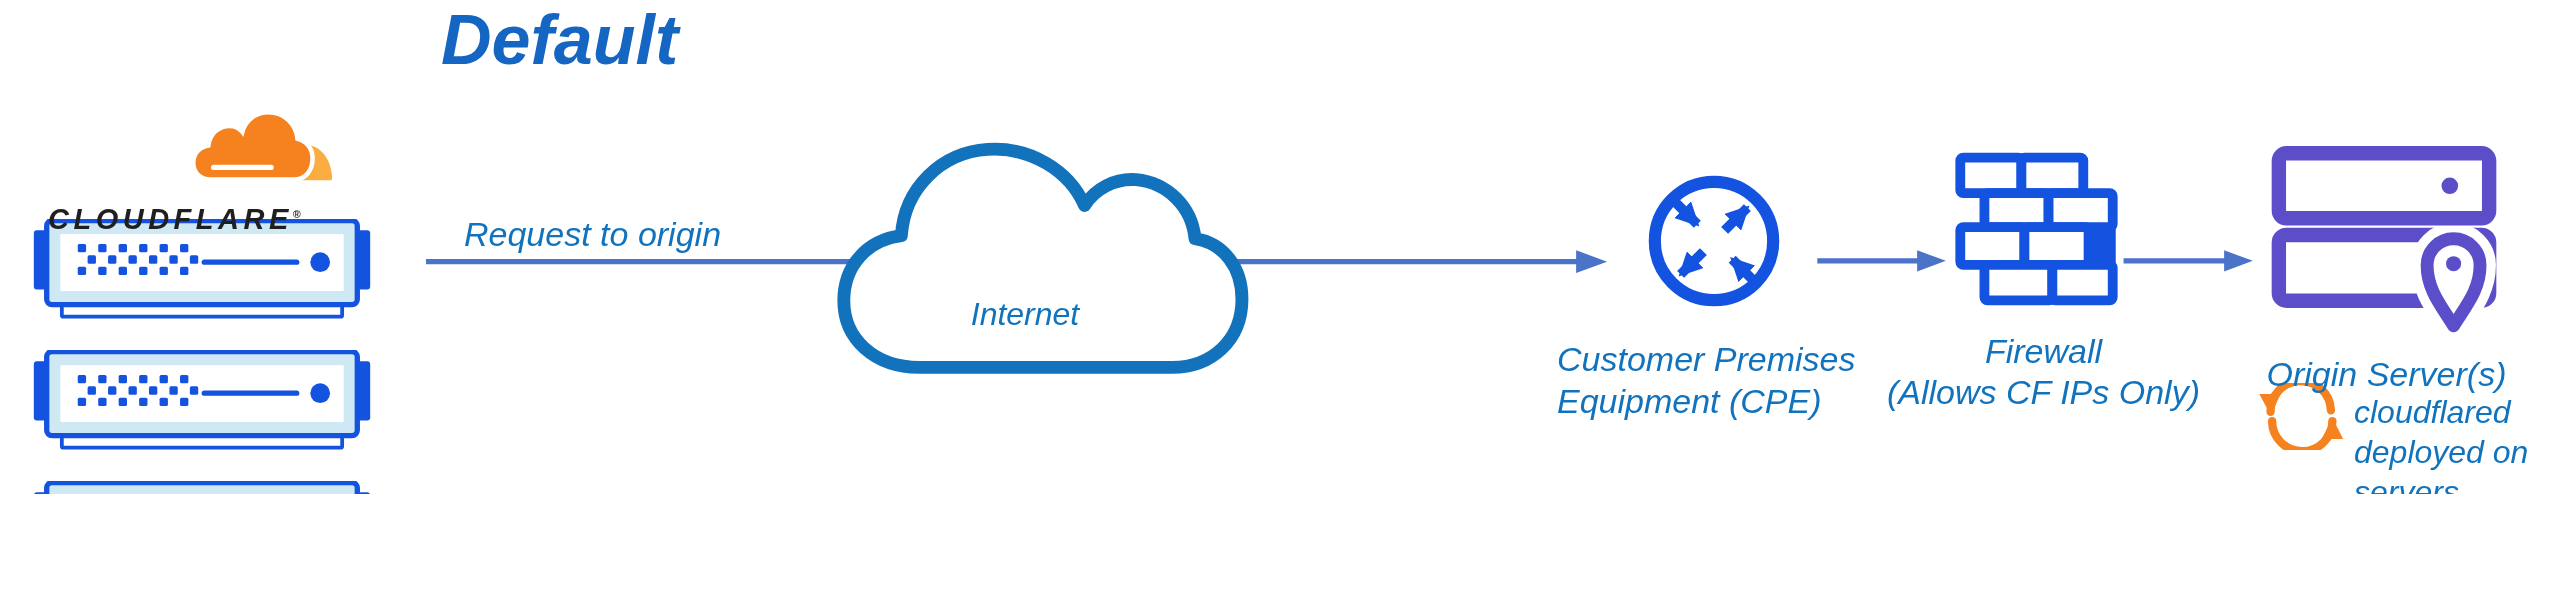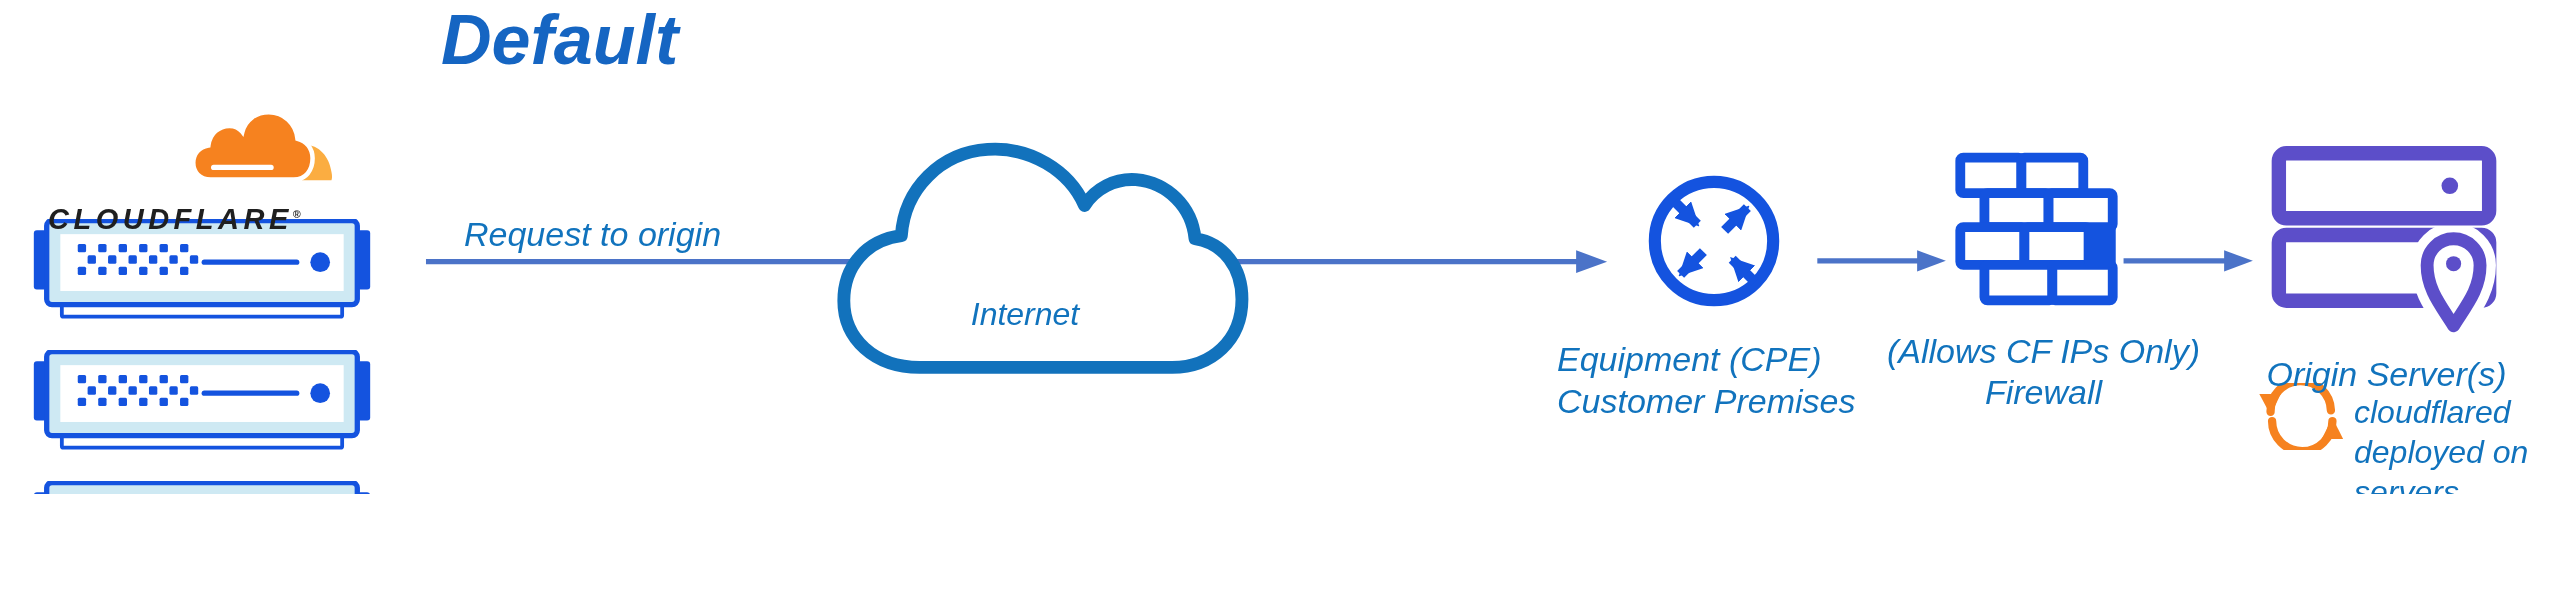--- a/index.html
+++ b/index.html
@@ -142,40 +142,40 @@
     </defs>
     <circle cx="0" cy="0" r="78" class="fill-white stroke-icon" stroke-width="16"></circle>
     <g class="stroke-icon" stroke-width="13">
       <line x1="-52" y1="-52" x2="-22" y2="-22" marker-end="url(#ah-cpe)"></line>
       <line x1="14" y1="-14" x2="44" y2="-44" marker-end="url(#ah-cpe)"></line>
       <line x1="-14" y1="14" x2="-44" y2="44" marker-end="url(#ah-cpe)"></line>
       <line x1="54" y1="54" x2="24" y2="24" marker-end="url(#ah-cpe)"></line>
     </g>
   </svg>
   <div class="abs z3 label cpe-label">
+    <div>Customer Premises</div>
     <div>Equipment (CPE)</div>
-    <div>Customer Premises</div>
   </div>
 
   <svg class="abs z2" style="left:1955px;top:152px" width="163" height="154" viewBox="0 0 216 203">
     <g class="fill-white stroke-icon" stroke-width="13" stroke-linejoin="round">
       <rect x="7" y="7" width="81" height="47" rx="4"></rect>
       <rect x="88" y="7" width="82" height="47" rx="4"></rect>
       <rect x="39" y="54" width="85" height="45" rx="4"></rect>
       <rect x="124" y="54" width="85" height="45" rx="4"></rect>
       <rect x="7" y="99" width="85" height="50" rx="4"></rect>
       <rect x="92" y="99" width="85" height="50" rx="4"></rect>
       <rect x="39" y="149" width="90" height="47" rx="4"></rect>
       <rect x="129" y="149" width="80" height="47" rx="4"></rect>
     </g>
     <rect x="172" y="95" width="41" height="58" rx="6" class="fill-icon"></rect>
   </svg>
   <div class="abs z3 label fw-label">
+    <div>Firewall</div>
     <div>(Allows CF IPs Only)</div>
-    <div>Firewall</div>
   </div>
 
   <svg class="abs z2" style="left:2266px;top:144px" width="236" height="194" viewBox="0 0 312 256">
     <rect x="17" y="120" width="278" height="87" rx="10" class="fill-white stroke-purple" stroke-width="19"></rect>
 
     <path d="M248 240 C231 213 213 192 213 160 A 35 35 0 1 1 283 160 C283 192 265 213 248 240 Z" fill="#ffffff" stroke="#ffffff" stroke-width="42"></path>
     <rect x="17" y="12" width="278" height="86" rx="10" class="fill-white stroke-purple" stroke-width="19"></rect>
     <circle cx="243" cy="55" r="11" class="fill-purple"></circle>
     <path d="M248 240 C231 213 213 192 213 160 A 35 35 0 1 1 283 160 C283 192 265 213 248 240 Z" class="fill-white stroke-purple" stroke-width="17" stroke-linejoin="round"></path>
     <circle cx="248" cy="158" r="10" class="fill-purple"></circle>

